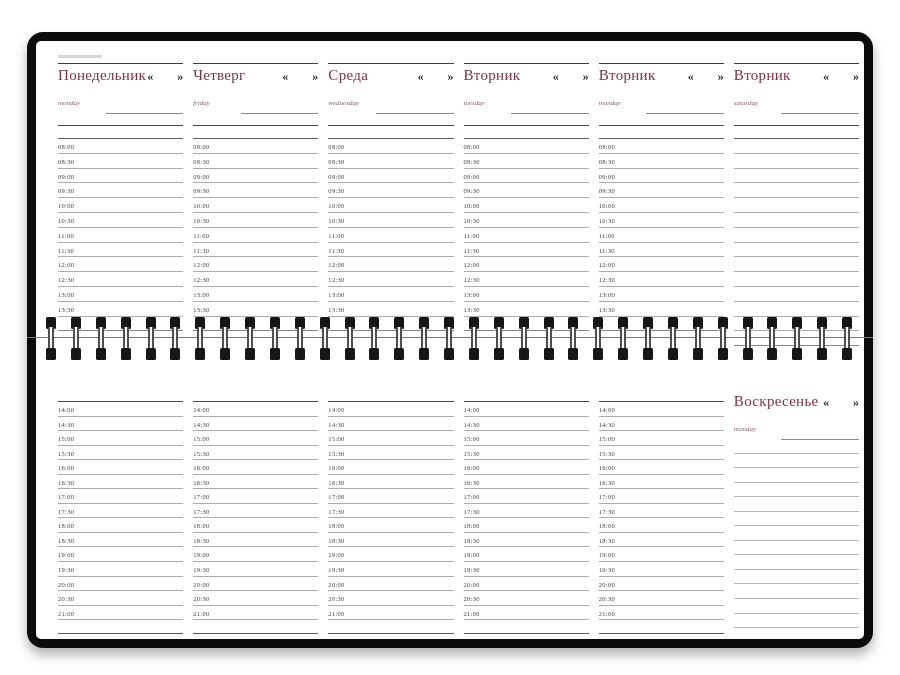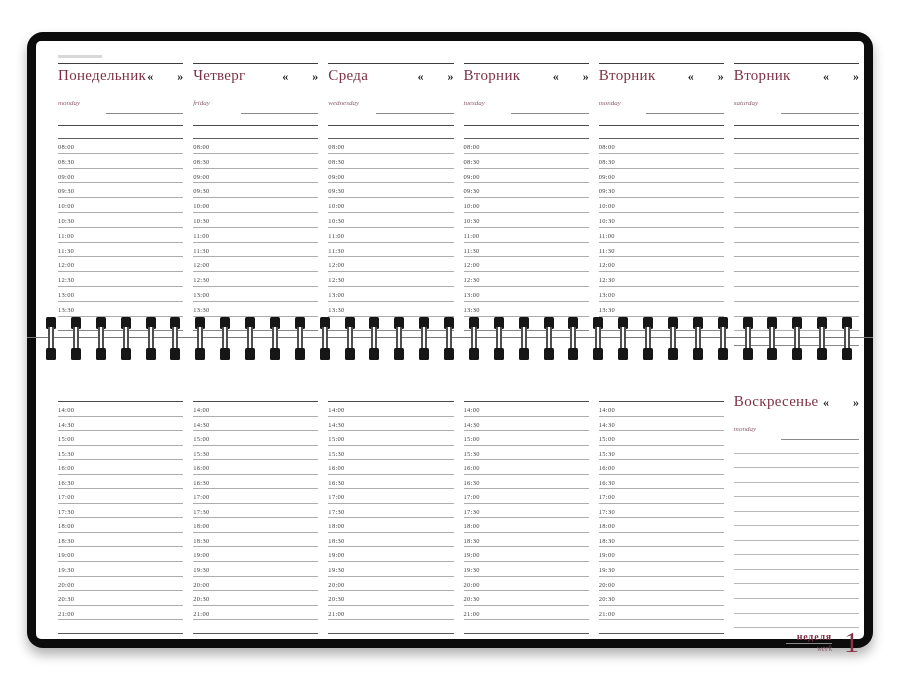--- a/index.html
+++ b/index.html
@@ -740,25 +740,17 @@
               <div class="srow"></div>
               <div class="srow"></div>
               <div class="srow"></div>
               <div class="srow"></div>
               <div class="srow"></div>
               <div class="srow"></div>
               <div class="srow"></div>
               <div class="srow"></div>
               <div class="srow"></div>
             </div>
-            <div class="week-footer">
-              <div class="week-text">
-                <div class="week-ru">неделя</div>
-                <div class="week-rule"></div>
-                <div class="week-en">week</div>
-              </div>
-              <div class="week-num">1</div>
-            </div>
           </div>
         </div>
     </div>
   </div>
 </div>
 
 </body></html>

